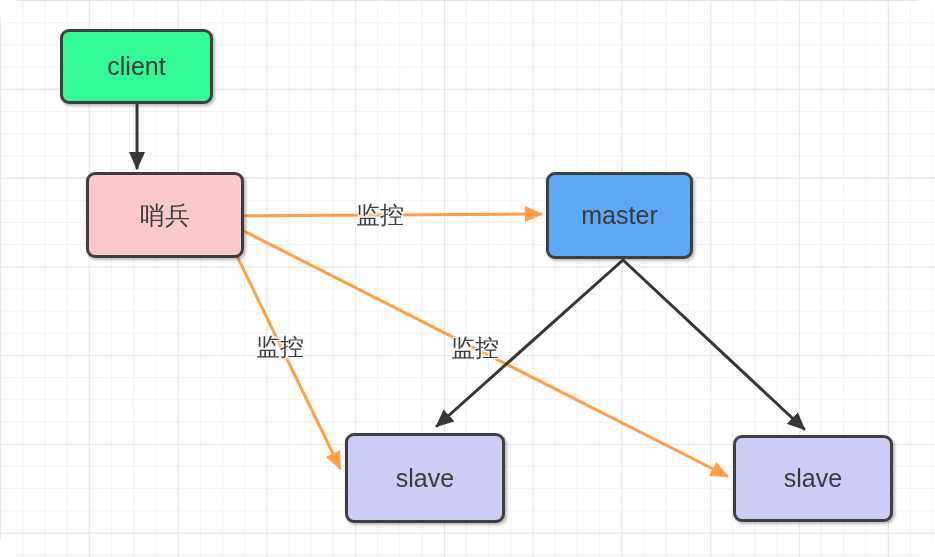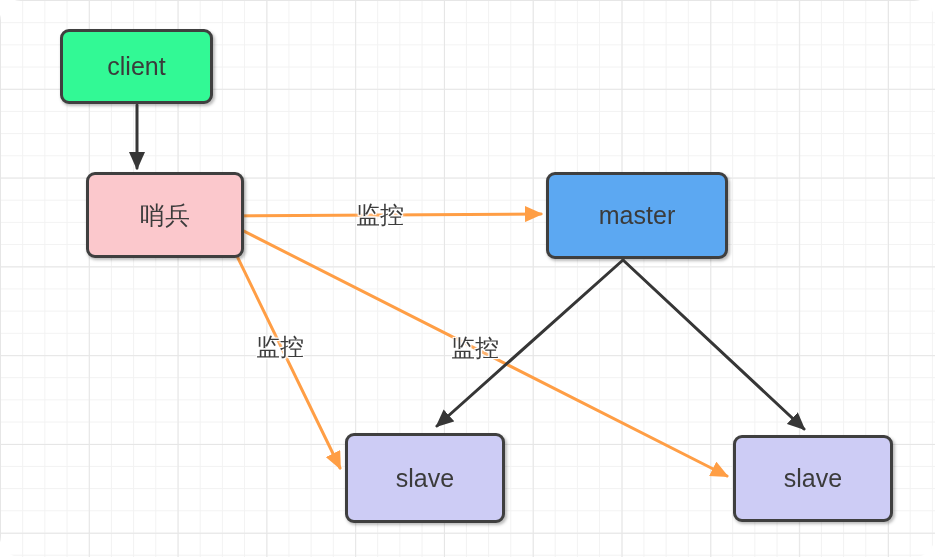--- a/index.html
+++ b/index.html
@@ -35,21 +35,21 @@
     border-radius: 9px;
     display: flex;
     align-items: center;
     justify-content: center;
     font-size: 25px;
     color: #3b3b3b;
     box-shadow: 1.5px 2px 3px rgba(60,60,60,0.35);
   }
   .node-client      { left: 60px;  top: 29px;  width: 153px; height: 75px; background: #32F995; }
   .node-sentinel    { left: 57px;  top: 172px; width: 158px; height: 86px; background: #FBC8CC; margin-left: 29px; }
-  .node-master      { left: 546px; top: 172px; width: 182px; height: 87px; background: #5CA8F2; }
+  .node-master      { left: 546px; top: 172px; width: 147px; height: 87px; background: #5CA8F2; }
   .node-slave-left  { left: 345px; top: 433px; width: 160px; height: 90px; background: #CDCCF5; }
   .node-slave-right { left: 733px; top: 435px; width: 160px; height: 87px; background: #CDCCF5; }
   .edge-label {
     position: absolute;
     z-index: 3;
     transform: translate(-50%, -50%);
     font-size: 24px;
     color: #3d3d3d;
     white-space: nowrap;
     text-shadow:

